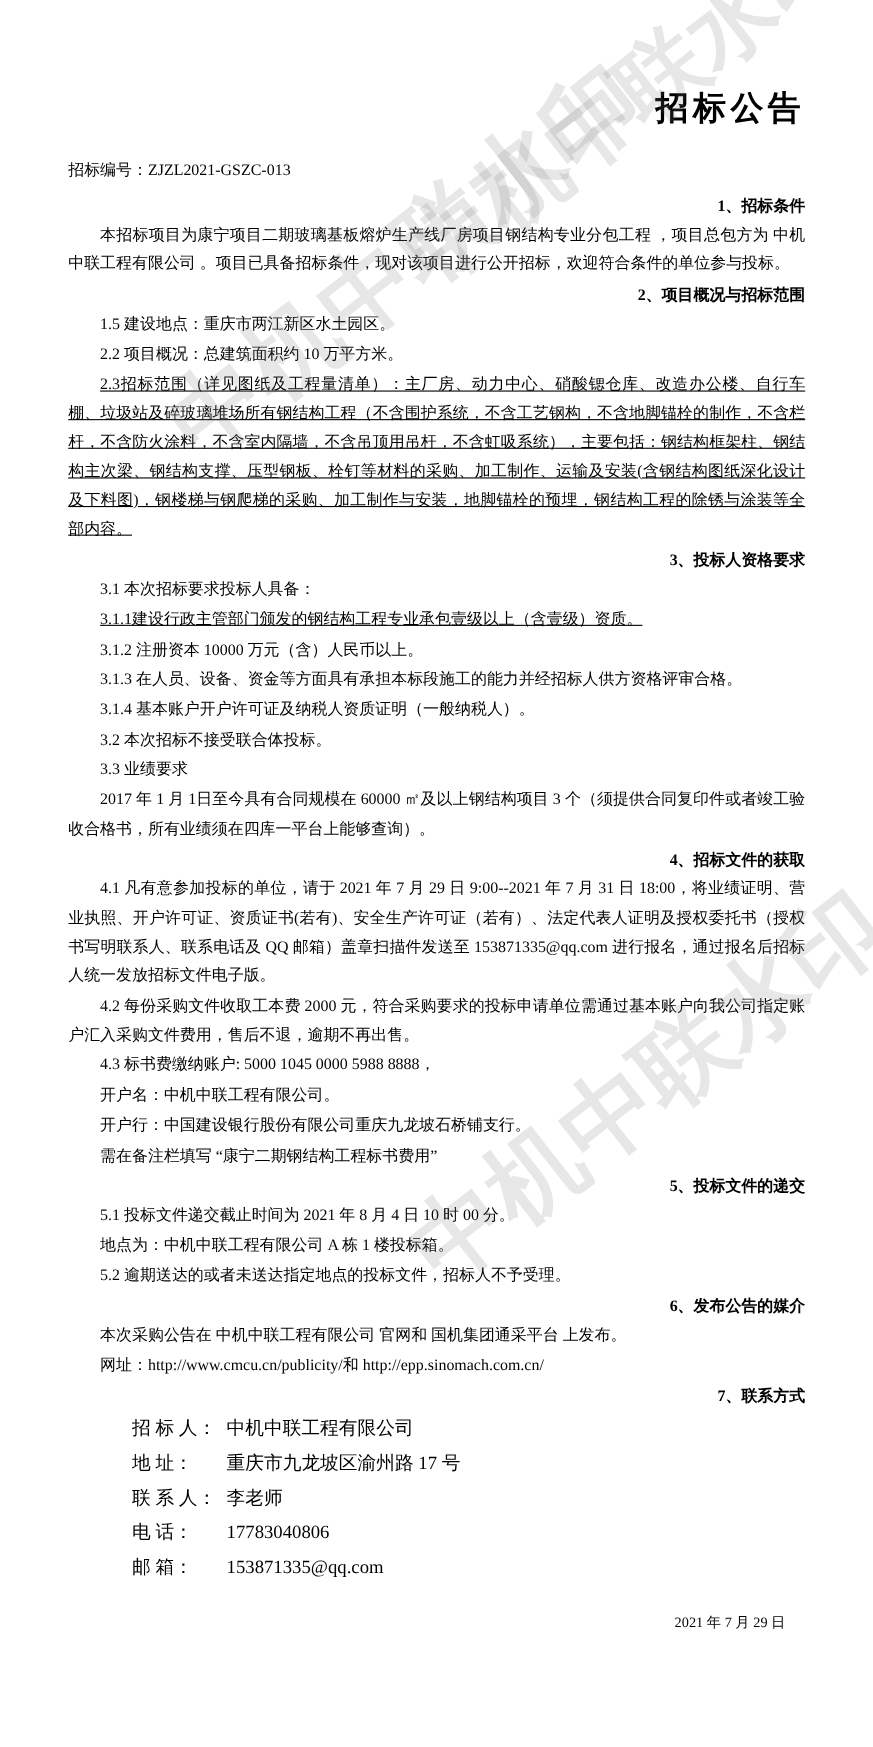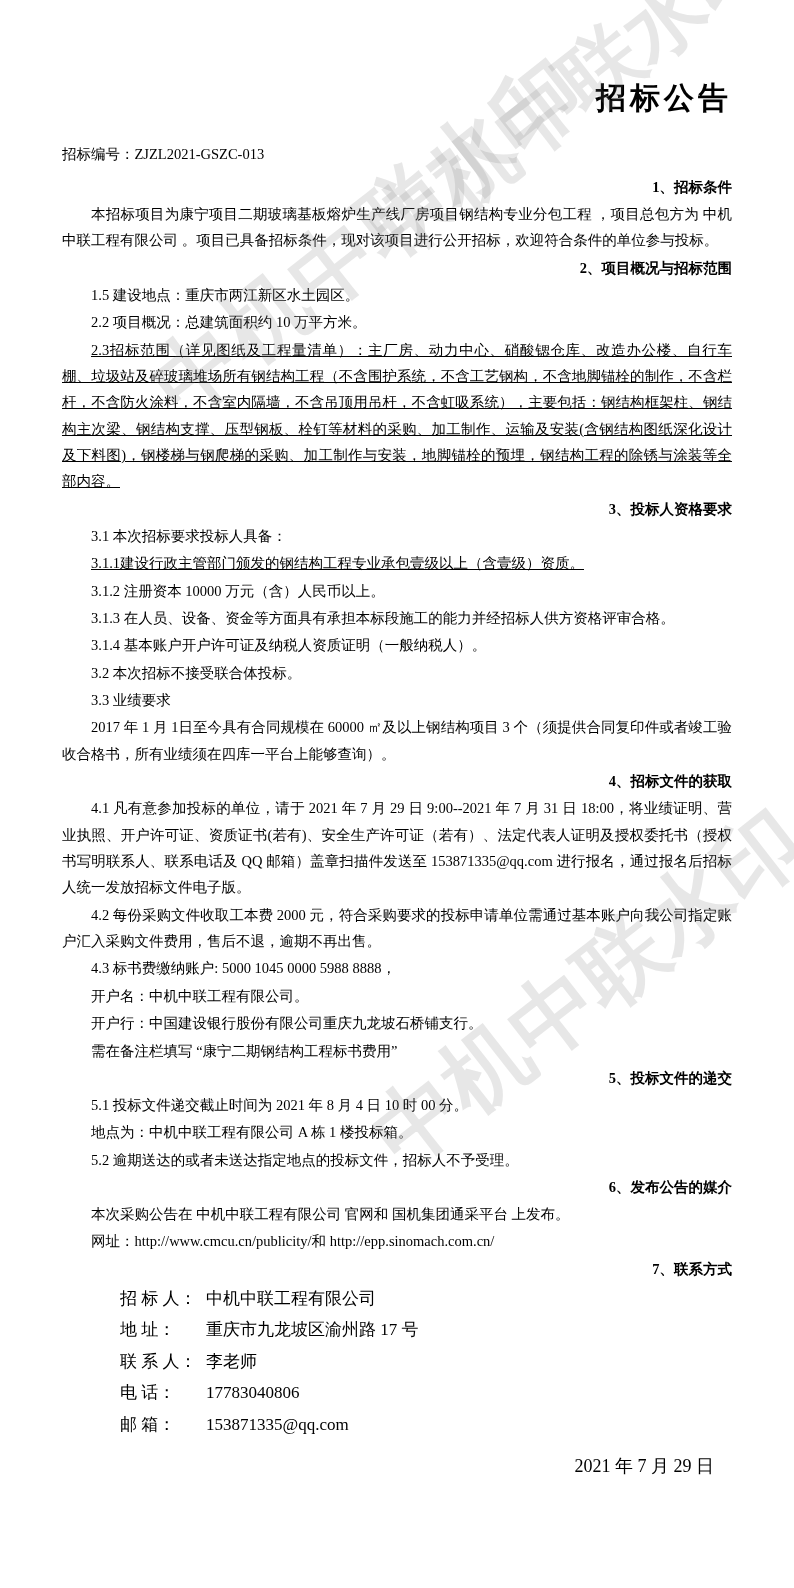--- a/index.html
+++ b/index.html
@@ -101,22 +101,22 @@
   .contact-key {
     width: 86px;
     flex: 0 0 86px;
     letter-spacing: 0px;
   }
   .contact-val {
     flex: 1;
   }
   .date-line {
     text-align: right;
-    font-size: 18px;
-    margin-top: 14px;
+    font-size: 13px;
+    margin-top: 26px;
     padding-right: 18px;
   }
   .content {
     position: relative;
     z-index: 2;
   }
 </style>
 </head>
 <body>
 

